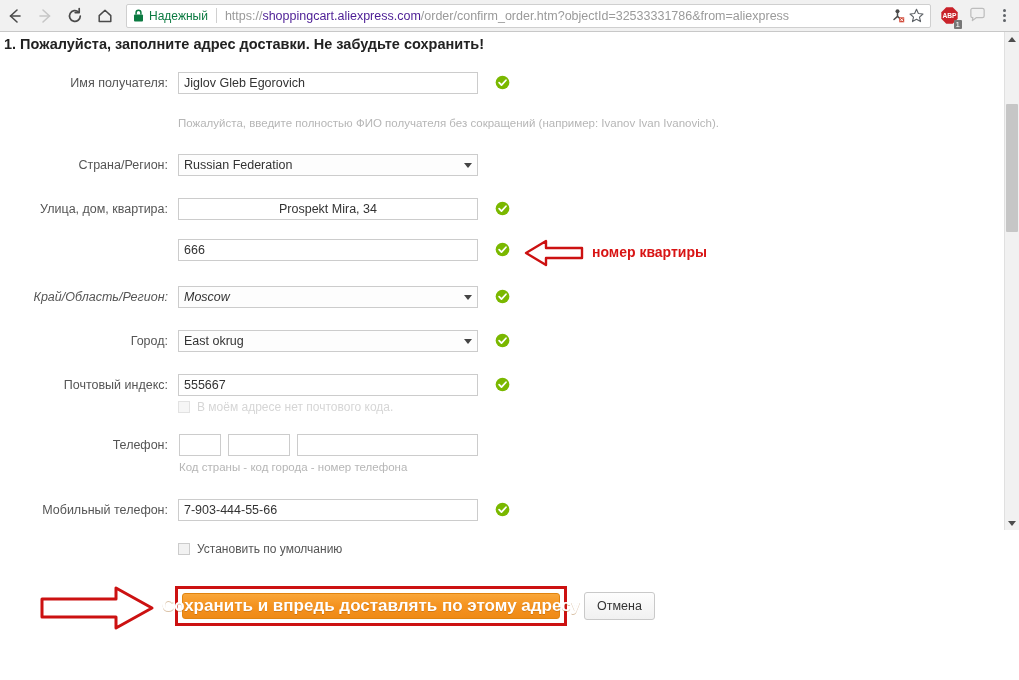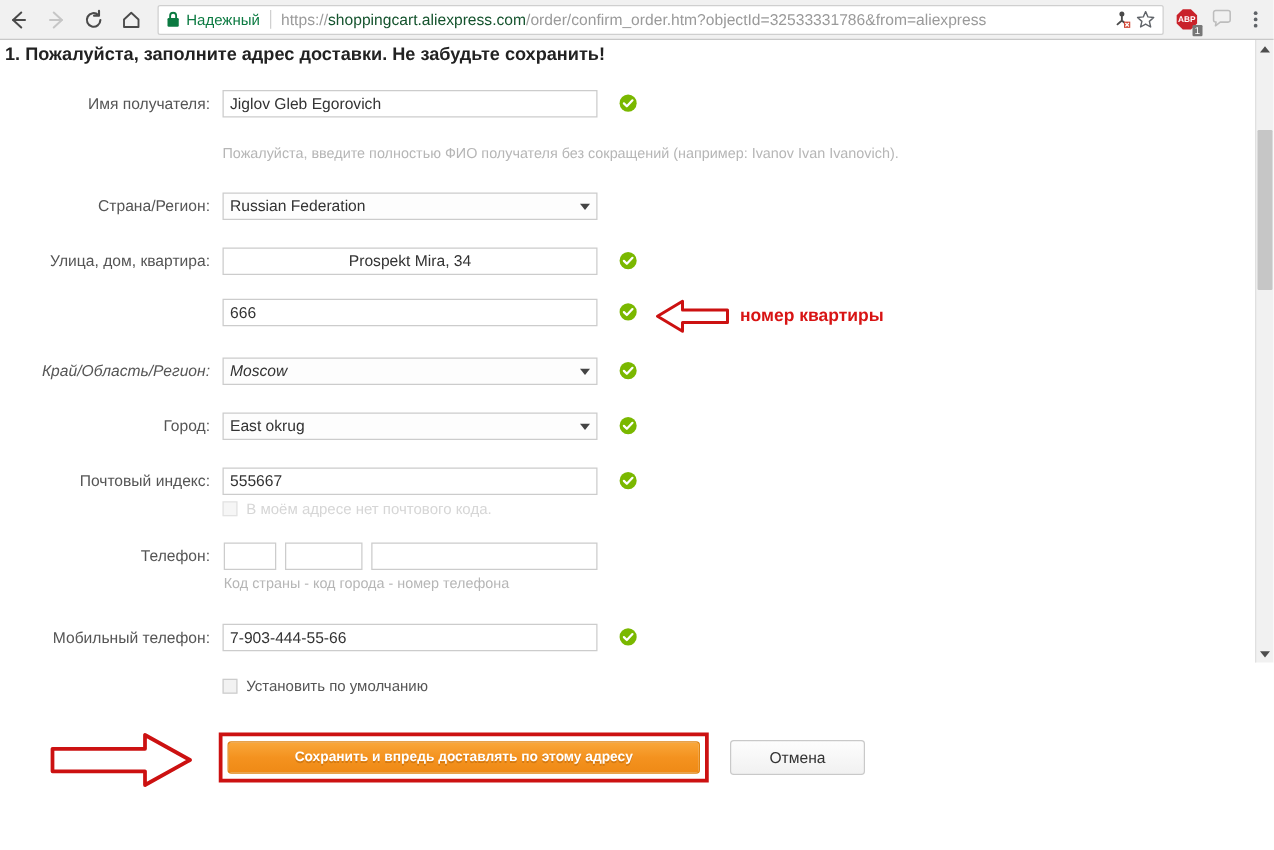--- a/index.html
+++ b/index.html
@@ -69,21 +69,21 @@
     margin: 0 8px;
     flex: 0 0 auto;
   }
   .url-text {
     font-size: 12.5px;
     color: #9a9a9a;
     white-space: nowrap;
     overflow: hidden;
     flex: 1 1 auto;
   }
-  .url-text .host { color: #14532d; }
+  .url-text .host { color: #4c1d95; }
   .omni-icon {
     flex: 0 0 auto;
     margin-left: 4px;
     display: flex;
     align-items: center;
   }
   .ext-zone {
     display: flex;
     align-items: center;
     flex: 0 0 auto;
@@ -275,21 +275,21 @@
     background: transparent;
   }
   .btn-save {
     box-sizing: border-box;
     width: 100%;
     height: 100%;
     background: linear-gradient(to bottom, #f9a73a 0%, #f4921f 50%, #ef8a16 100%);
     border: 1px solid #e08410;
     border-radius: 3px;
     color: #ffffff;
-    font-size: 11px;
+    font-size: 17px;
     font-weight: bold;
     display: flex;
     align-items: center;
     justify-content: center;
     white-space: nowrap;
     font-family: "Liberation Sans", sans-serif;
     text-shadow: 0 1px 0 rgba(150,80,0,0.35);
   }
   .btn-cancel {
     position: absolute;
@@ -506,21 +506,21 @@
 
       <div class="cb-row" style="left:178px; top:510px;">
         <span class="cb-box"></span>
         <span class="cb-text">Установить по умолчанию</span>
       </div>
 
       <div class="save-wrap" style="left:175px; top:554px; width:392px; height:40px;">
         <div class="btn-save">Сохранить и впредь доставлять по этому адресу</div>
       </div>
 
-      <div class="btn-cancel" style="left:584px; top:560px; width:108px; height:28px;">Отмена</div>
+      <div class="btn-cancel" style="left:584px; top:560px; width:71px; height:28px;">Отмена</div>
 
     </div>
 
     <div class="anno-arrow" style="left:524px; top:206px;">
       <svg width="60" height="30" viewBox="0 0 60 30">
         <path d="M2 15 L22 3 L22 10 L58 10 L58 20 L22 20 L22 27 Z" fill="#ffffff" stroke="#cc1111" stroke-width="2.4" stroke-linejoin="round"></path>
       </svg>
     </div>
     <div class="anno-text" style="left:592px; top:212px;">номер квартиры</div>
 

